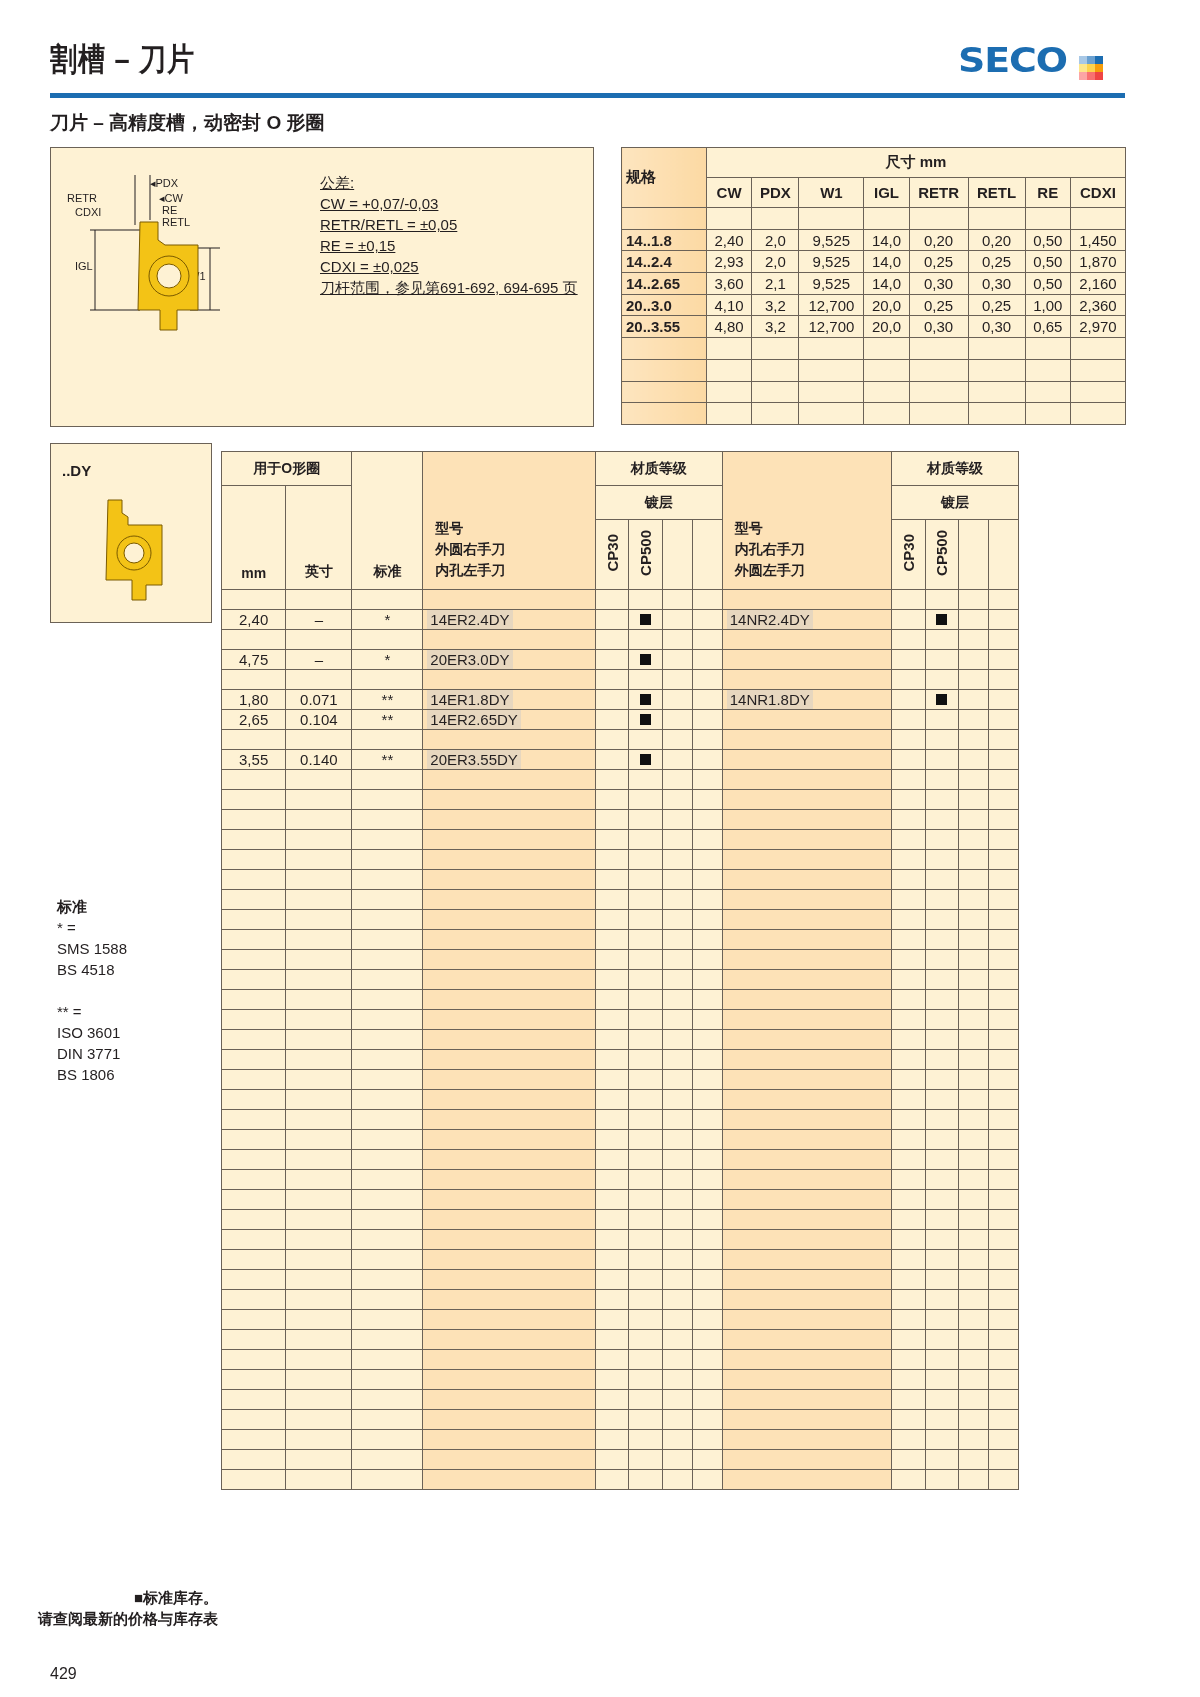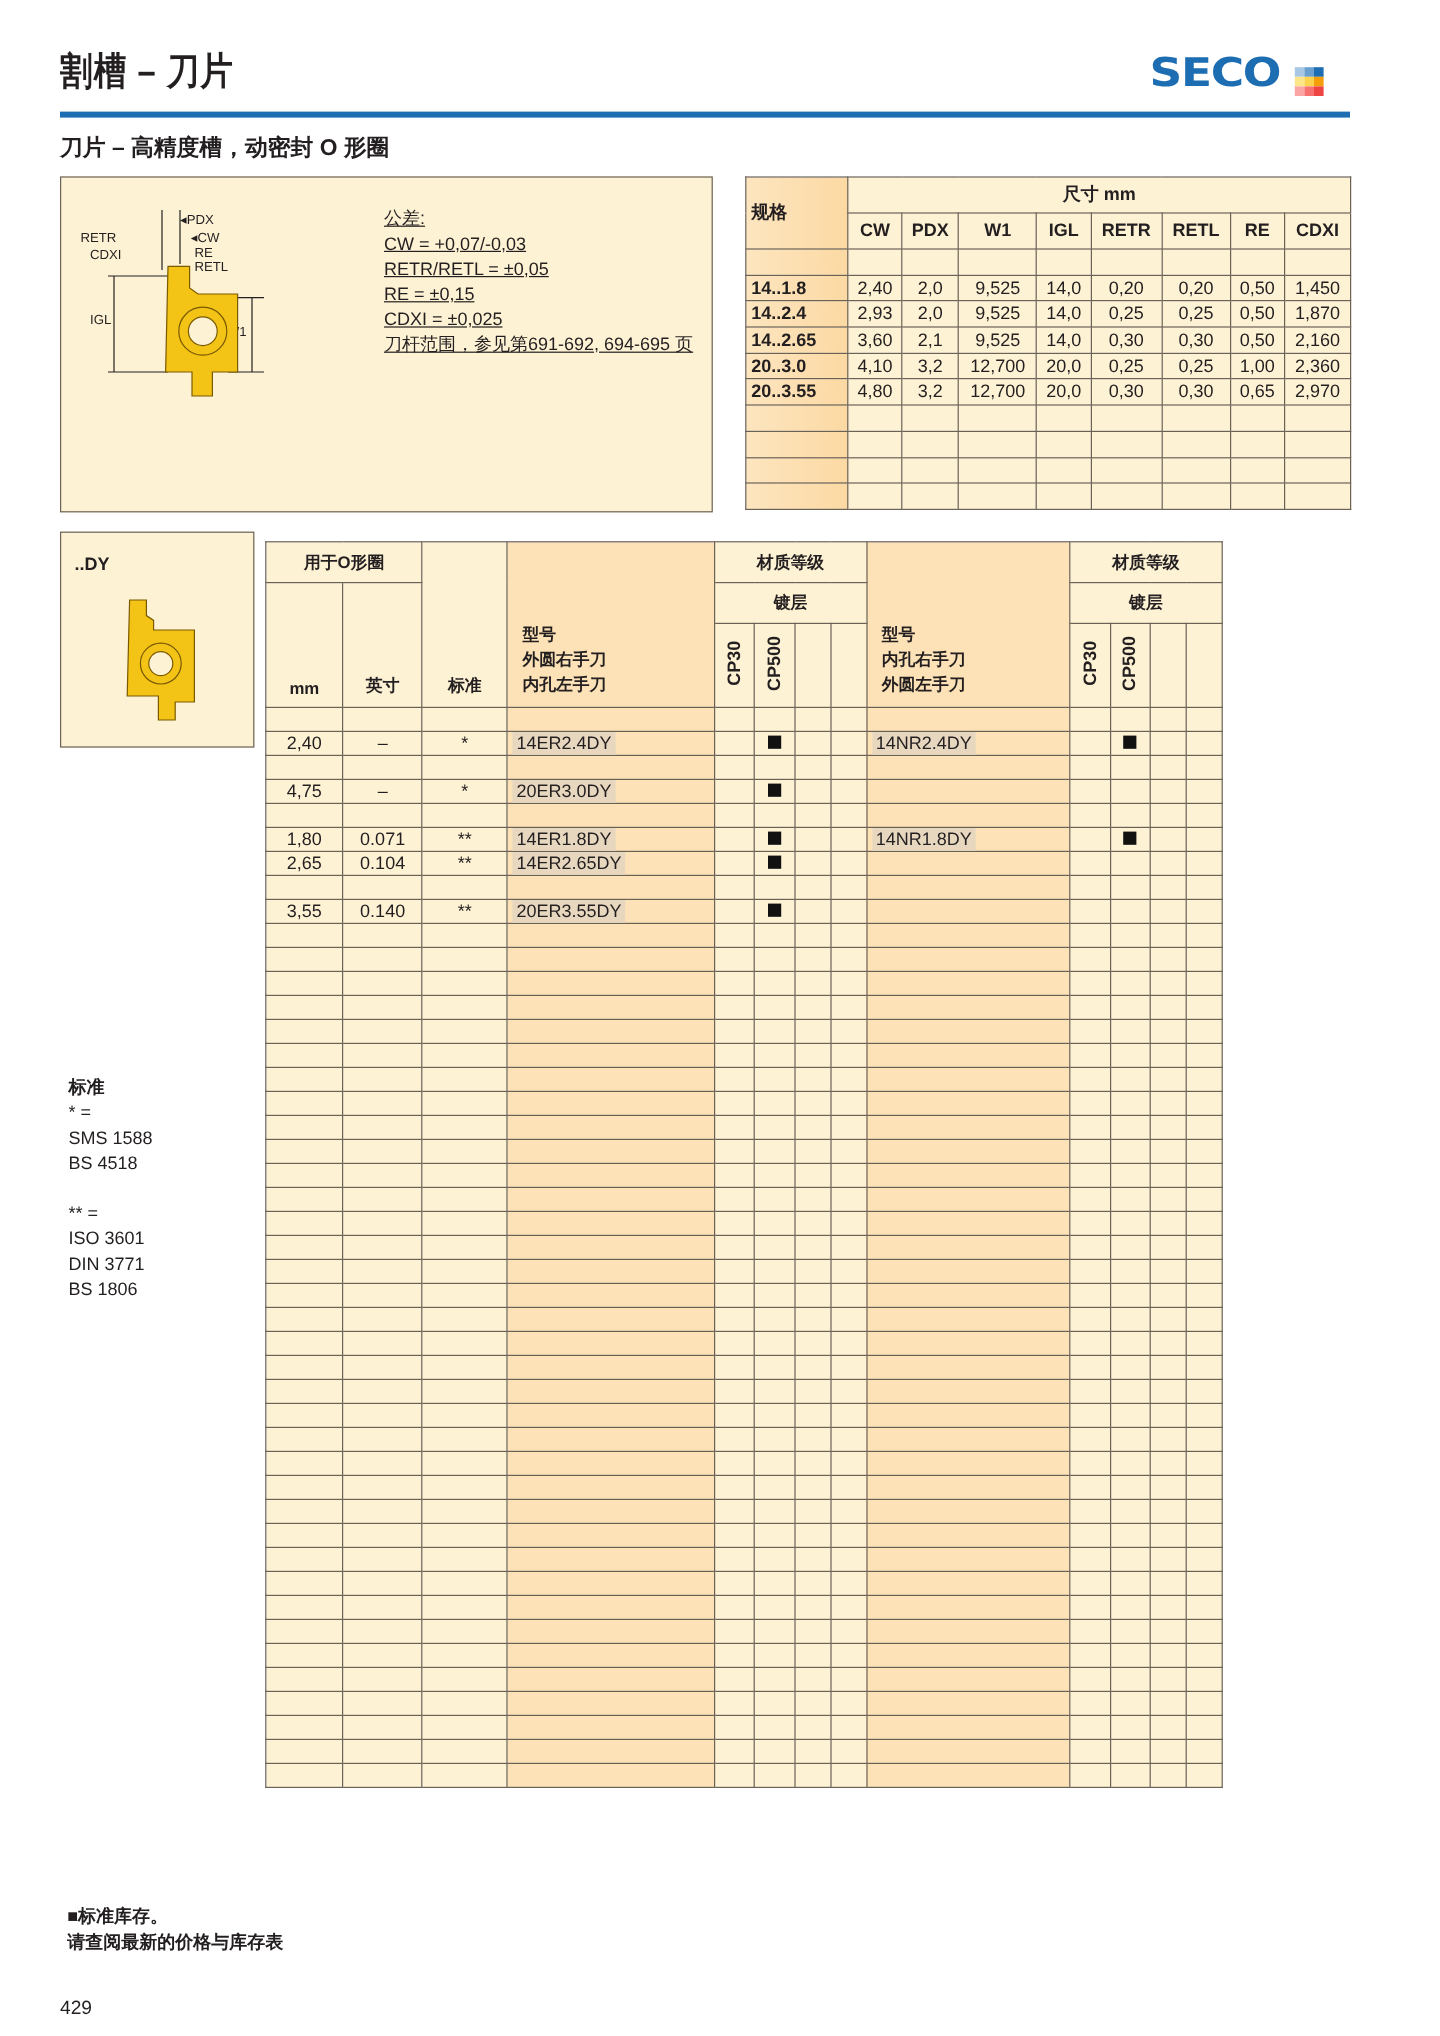--- a/index.html
+++ b/index.html
@@ -24,21 +24,21 @@
   .dy-label{left:62px;top:462px;font-size:15px;font-weight:bold;}
   .main{position:absolute;left:221px;top:451px;width:798px;font-size:15px;}
   .main td,.main th{border:1.5px solid #6b6257;background:#fef2d4;padding:0 4px;font-weight:normal;height:19px;text-align:center;}
   .main .or{background:#fde2b7;text-align:left;}
   .main th{font-weight:bold;font-size:14px;}
   .main .model-head{vertical-align:bottom;text-align:left;padding:0 12px 8px 12px;line-height:21px;}
   .vert{writing-mode:vertical-rl;transform:rotate(180deg);font-weight:bold;font-size:15px;}
   .code{background:#e7d7bf;padding:1px 3px;}
   .sq{display:inline-block;width:11px;height:11px;background:#111;}
   .legend{left:57px;top:896px;font-size:15px;line-height:21px;}
-  .foot{left:56px;top:1587px;font-size:15px;font-weight:bold;line-height:21px;}
+  .foot{left:38px;top:1587px;font-size:15px;font-weight:bold;line-height:21px;text-align:right;}
   .pageno{left:50px;top:1665px;font-size:16px;}
 </style>
 </head>
 <body>
 
 <div class="abs page-title">割槽 – 刀片</div>
 <div class="abs logo">
   <span class="logo-text">SECO</span>
   <span class="logo-squares" id="logo-squares">
       <span style="background: rgb(168, 200, 230);"></span>

